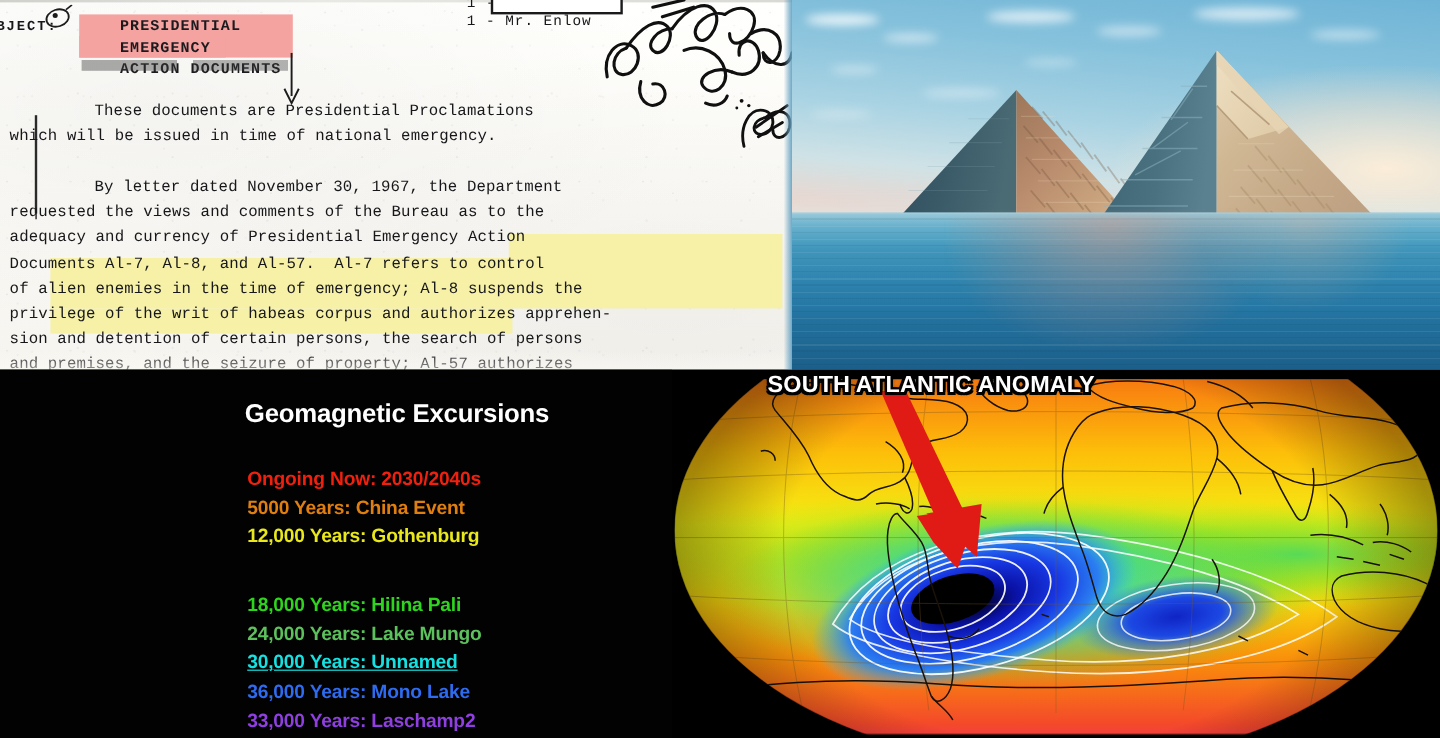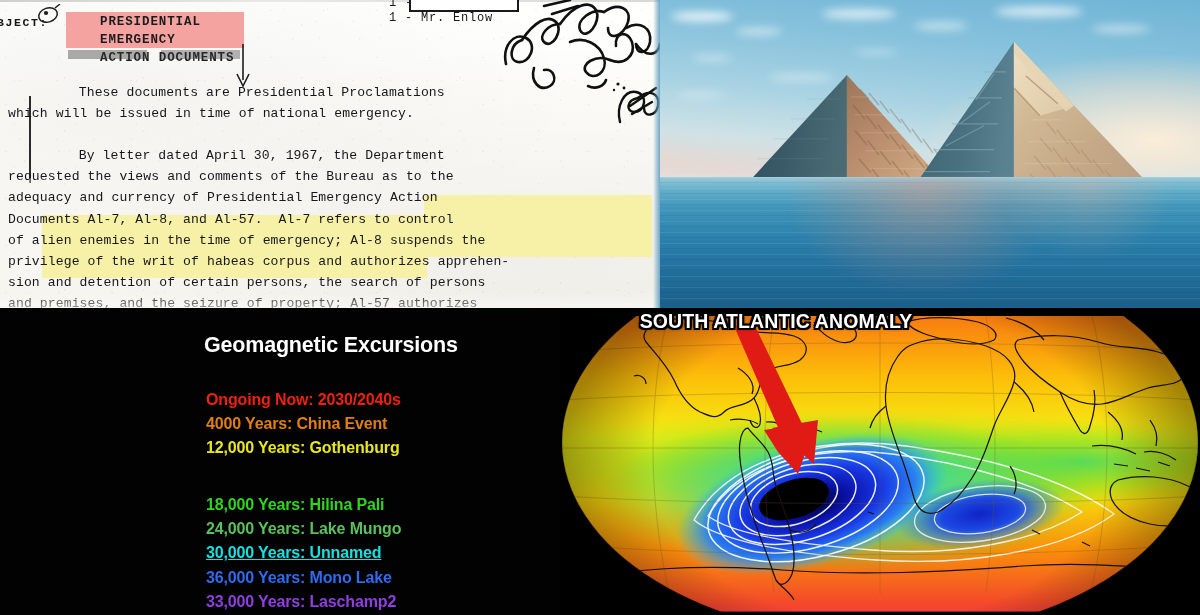--- a/index.html
+++ b/index.html
@@ -188,21 +188,21 @@
 
     <div class="doc-hl-y" id="hl-y1"></div>
     <div class="doc-hl-y" id="hl-y2"></div>
     <div class="doc-hl-y" id="hl-y3"></div>
     <div class="doc-hl-y" id="hl-y4"></div>
     <div id="doc-margin-line"></div>
 
     <div class="doc-mono" id="doc-body"><span class="ind">These documents are Presidential Proclamations
 which will be issued in time of national emergency.</span>
 <span>
-</span><span class="ind">By letter dated April 30, 1967, the Department
+</span><span class="ind">By letter dated November 30, 1967, the Department
 requested the views and comments of the Bureau as to the
 adequacy and currency of Presidential Emergency Action
 Documents Al-7, Al-8, and Al-57.  Al-7 refers to control
 of alien enemies in the time of emergency; </span><span>Al-8 suspends the
 privilege of the writ of habeas corpus and authorizes apprehen-
 sion and detention of certain persons, the search of persons
 and premises, and the seizure of property; </span><span>Al-57 authorizes
 additional departments and agencies of the Executive Branch
 to classify information and material pursuant to Executive
 Order 10501.  This Executive Order now prohibits certain</span></div>
@@ -386,21 +386,21 @@
     <div id="pyr-waves"></div>
     <div id="pyr-refl"></div>
     <div id="pyr-refl2"></div>
   </div>
 
   <div class="quad" id="quad-list">
     <div id="list-bg"></div>
     <div id="list-title" style="color: rgb(255, 255, 255);">Geomagnetic Excursions</div>
     <div id="list-items">
       <div class="list-item" style="color: rgb(240, 32, 15);">Ongoing Now: 2030/2040s</div>
-      <div class="list-item" style="color: rgb(224, 127, 16);">4000 Years: China Event</div>
+      <div class="list-item" style="color: rgb(224, 127, 16);">5000 Years: China Event</div>
       <div class="list-item" style="color: rgb(232, 232, 28);">12,000 Years: Gothenburg</div>
       <div class="list-item" style="color: rgb(47, 212, 31); margin-top: 33px;">18,000 Years: Hilina Pali</div>
       <div class="list-item" style="color: rgb(92, 193, 92);">24,000 Years: Lake Mungo</div>
       <div class="list-item" style="color: rgb(22, 224, 224); text-decoration: underline;">30,000 Years: Unnamed</div>
       <div class="list-item" style="color: rgb(46, 107, 239);">36,000 Years: Mono Lake</div>
       <div class="list-item" style="color: rgb(143, 63, 224);">33,000 Years: Laschamp2</div>
       <div class="list-item" style="color: #86efac;">48,000 Years: Laschamp1</div>
     </div>
   </div>
 

